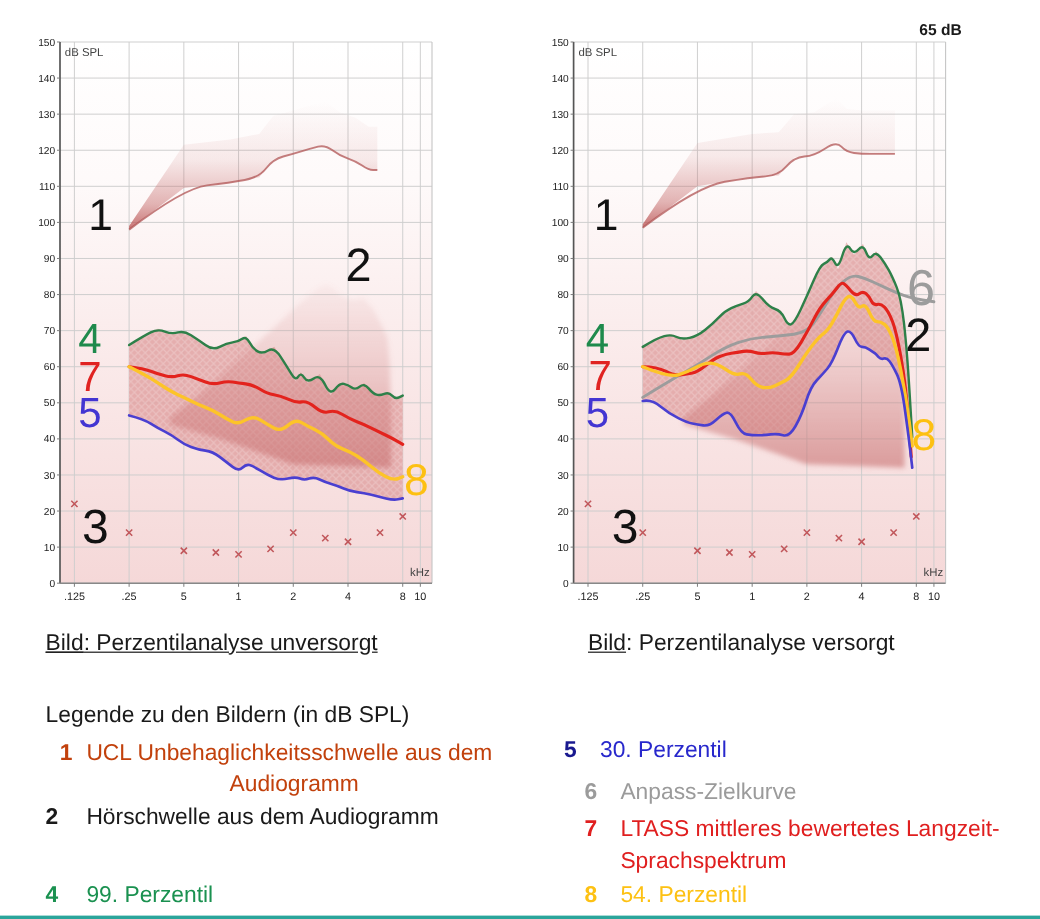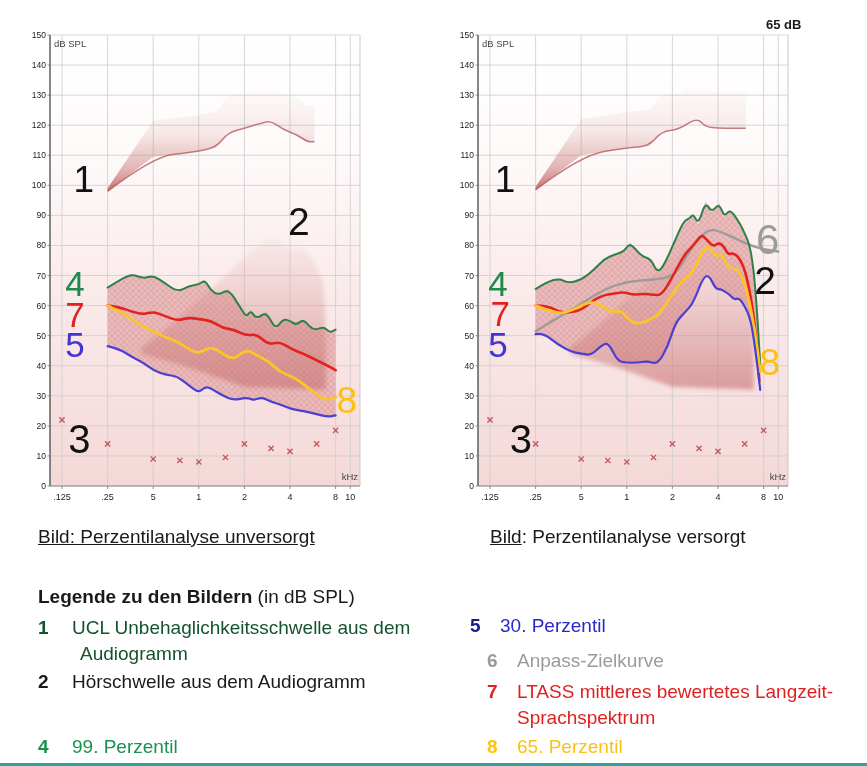--- a/index.html
+++ b/index.html
@@ -7,21 +7,21 @@
         font-family:"Liberation Sans","DejaVu Sans",sans-serif;color:#1a1a1a;}
   svg.chart{position:absolute;top:27px;width:350px;height:500px;overflow:visible;}
   #chart-0{left:34px;}
   #chart-1{left:462px;}
   .level-note{position:absolute;left:766px;top:17px;font-size:13px;font-weight:bold;z-index:3;}
   .caption{position:absolute;top:526px;font-size:19px;}
   .caption-left{left:38px;text-decoration:underline;}
   .caption-right{left:490px;}
   .caption .u{text-decoration:underline;}
   .legend-heading{position:absolute;left:38px;top:586px;font-size:19px;}
-  .legend-heading b{font-weight:bold;margin-top:12px;}
+  .legend-heading b{font-weight:normal;margin-top:12px;}
   .li{position:absolute;font-size:19px;line-height:26px;white-space:nowrap;}
   .li .num{display:inline-block;font-weight:bold;vertical-align:top;}
   .col-l .num{width:34px;}
   .col-r .num{width:30px;}
   .li .txt{display:inline-block;vertical-align:top;}
   .li .l2{margin-left:8px;}
   .bottom-bar{position:absolute;left:0;bottom:0;width:100%;height:3px;}
 </style>
 </head>
 <body>
@@ -309,37 +309,37 @@
     </svg>
 
   <div class="level-note">65 dB</div>
 
   <div class="caption caption-left"><span class="u">Bild</span><span>: Perzentilanalyse unversorgt</span></div>
 
   <div class="caption caption-right"><span class="u">Bild</span><span>: Perzentilanalyse versorgt</span></div>
 
   <div class="legend-heading"><b>Legende zu den Bildern</b><span> (in dB SPL)</span></div>
 
-  <div class="li col-l" style="left: 38px; top: 615px; color: #14532d;">
+  <div class="li col-l" style="left: 38px; top: 615px; color: #c2410c; text-align: center;">
     <span class="num">1</span><span class="txt"><span>UCL Unbehaglichkeitsschwelle aus dem</span><br><span class="l2">Audiogramm</span></span>
   </div>
   <div class="li col-l" style="left: 38px; top: 669px; color: rgb(26, 26, 26);">
     <span class="num">2</span><span class="txt">Hörschwelle aus dem Audiogramm</span>
   </div>
   <div class="li col-l" style="left: 38px; top: 734px; color: rgb(26, 145, 80); text-decoration: underline;">
     <span class="num">4</span><span class="txt">99. Perzentil</span>
   </div>
 
   <div class="li col-r" style="left: 470px; top: 613px; color: rgb(40, 40, 204);">
     <span class="num" style="color: rgb(25, 25, 143);">5</span><span class="txt">30. Perzentil</span>
   </div>
   <div class="li col-r" style="left: 487px; top: 648px; color: rgb(155, 155, 155);">
     <span class="num">6</span><span class="txt">Anpass-Zielkurve</span>
   </div>
   <div class="li col-r" style="left: 487px; top: 679px; color: rgb(224, 31, 31);">
     <span class="num">7</span><span class="txt"><span>LTASS mittleres bewertetes Langzeit-</span><br><span>Sprachspektrum</span></span>
   </div>
   <div class="li col-r" style="left: 487px; top: 734px; color: rgb(253, 193, 19);">
-    <span class="num">8</span><span class="txt">65. Perzentil</span>
+    <span class="num">8</span><span class="txt">54. Perzentil</span>
   </div>
 
   <div class="bottom-bar" style="background: rgb(43, 165, 155);"></div>
 </div>
 
 </body></html>

